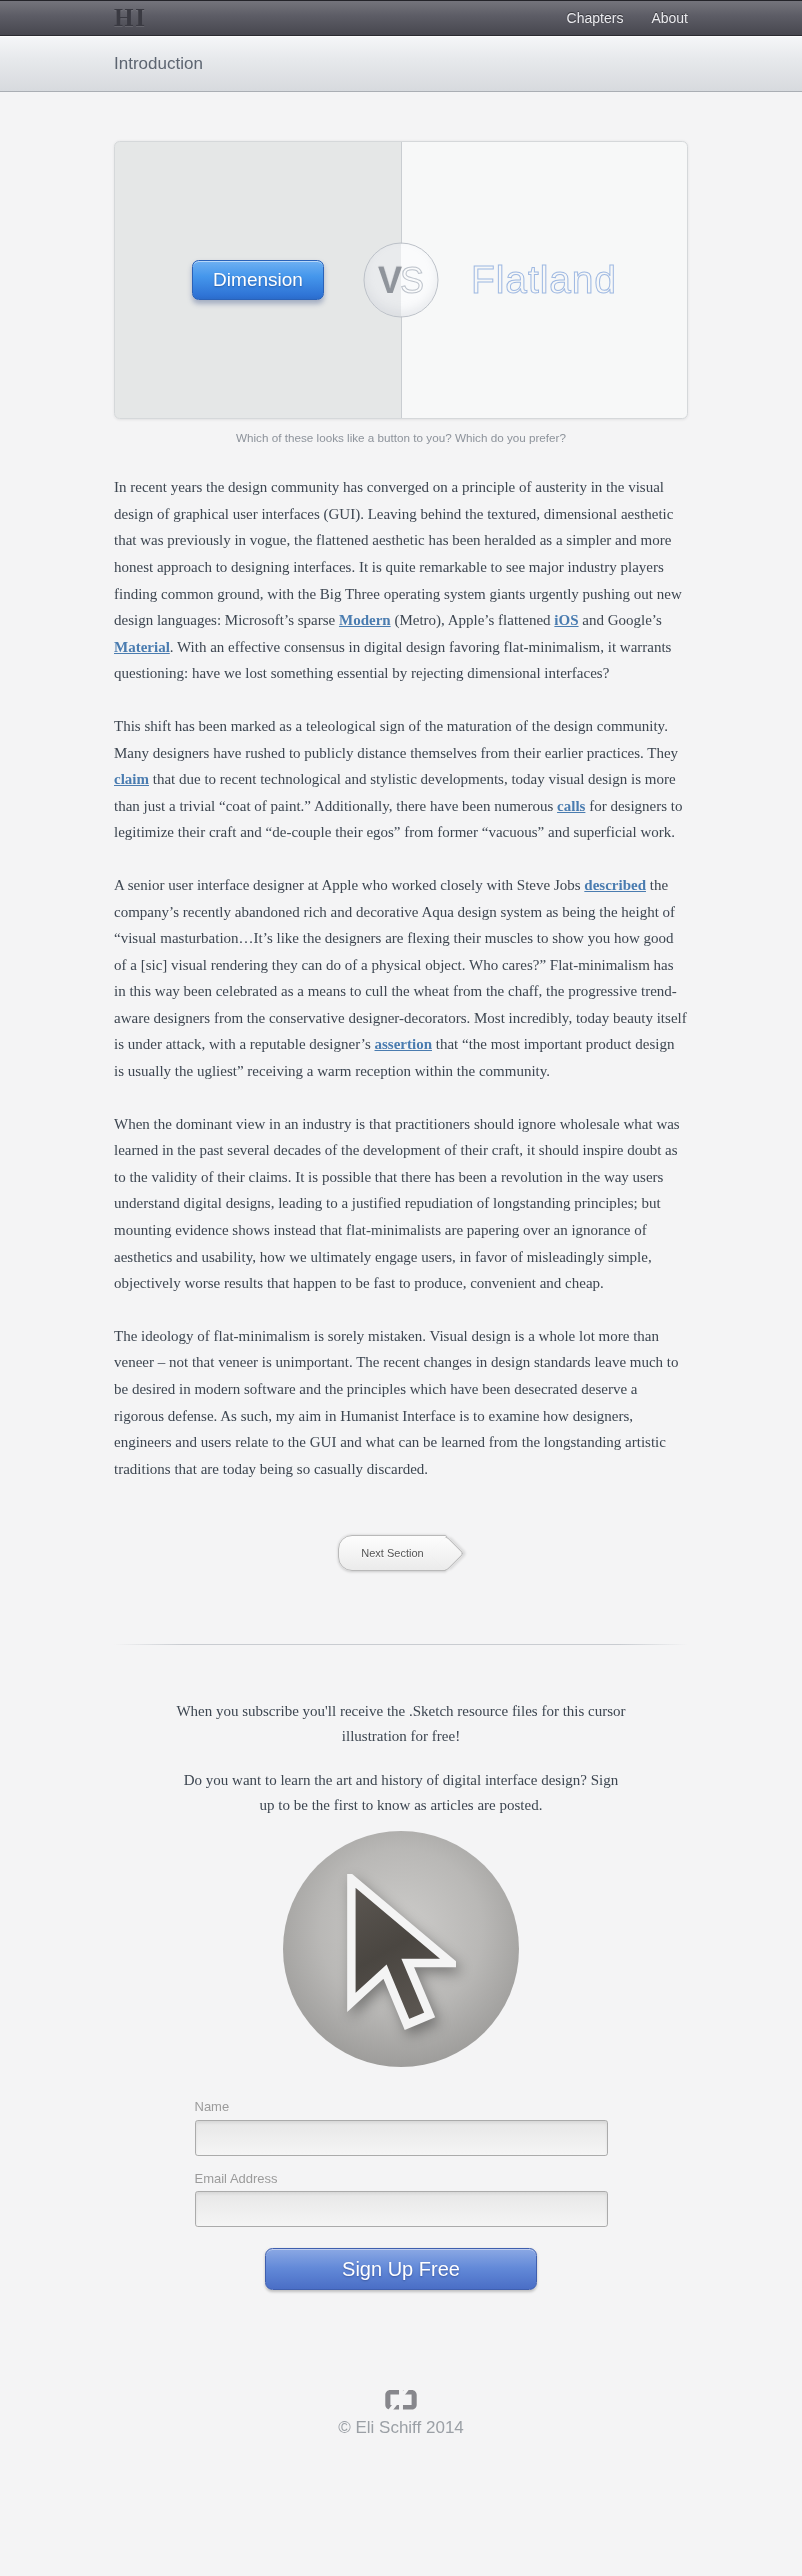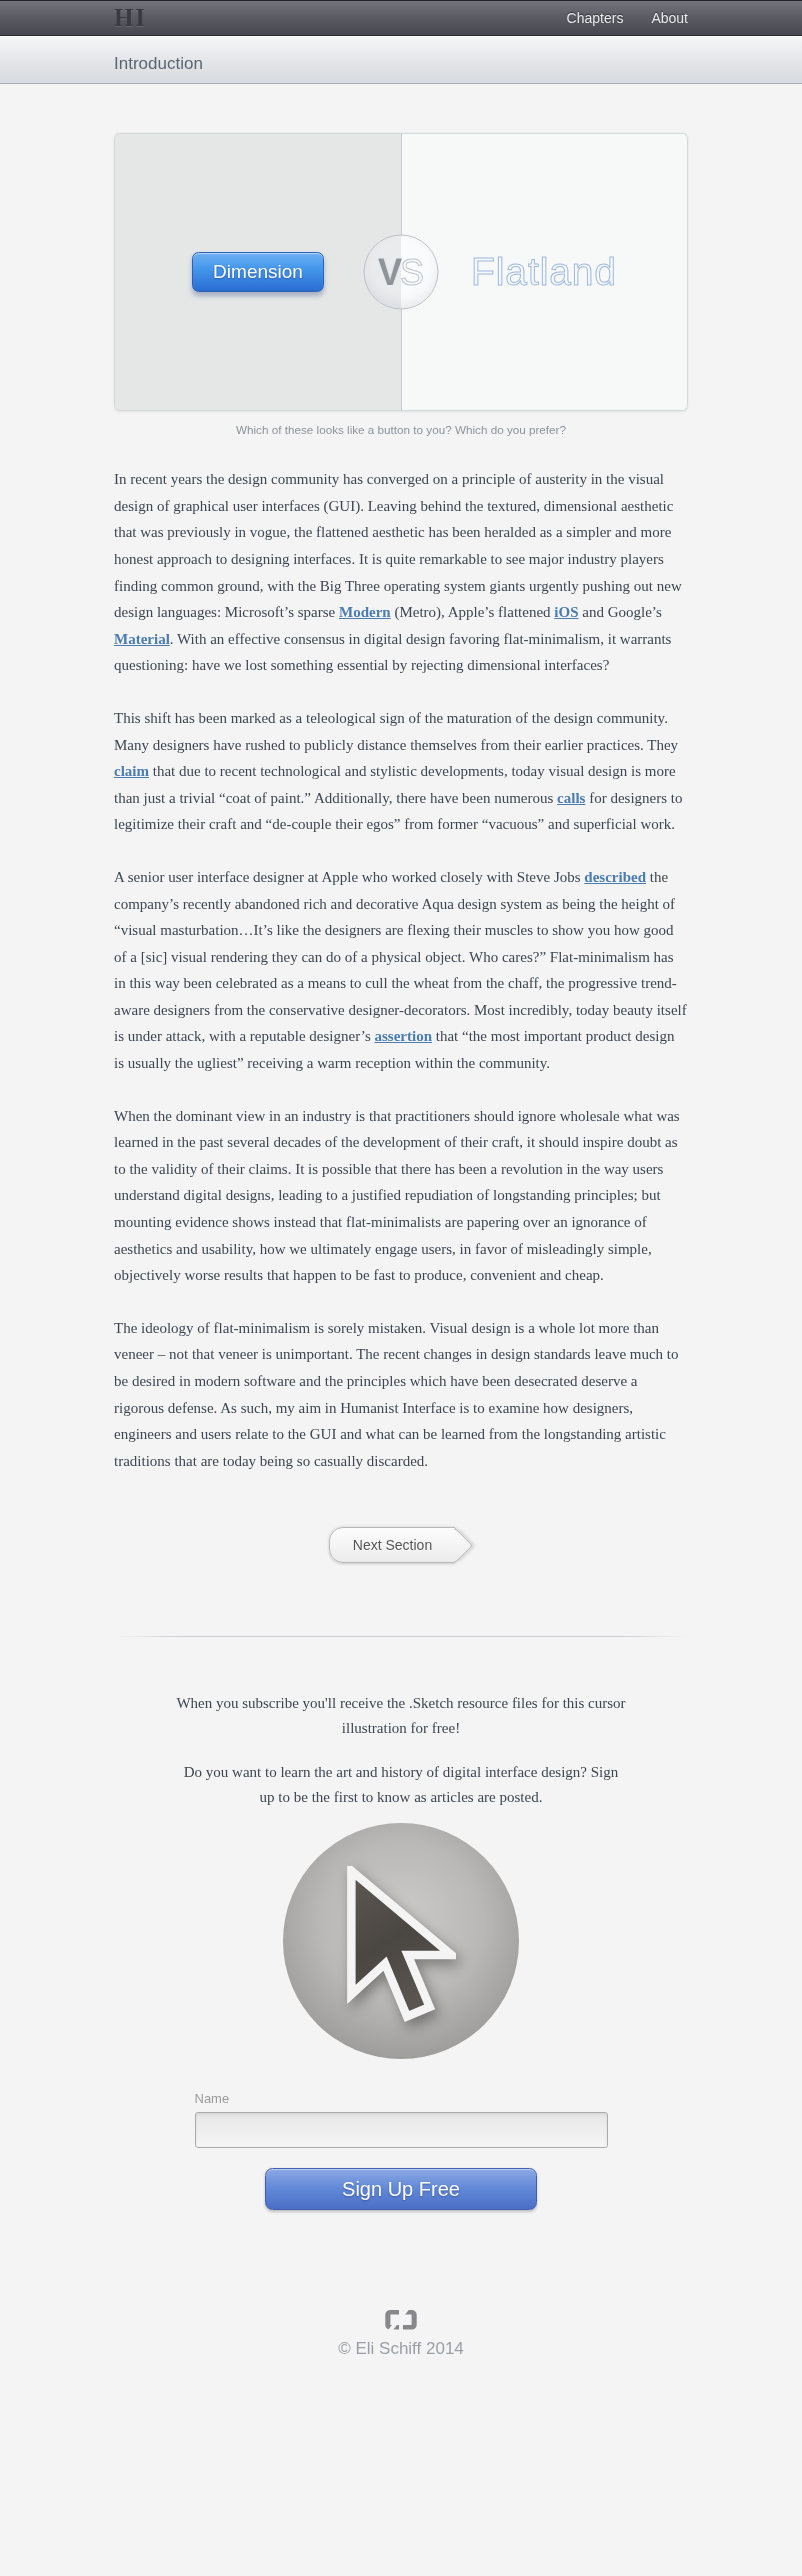--- a/index.html
+++ b/index.html
@@ -28,21 +28,21 @@
     cursor:pointer;
   }
   .nav { display:flex; gap:28px; }
   .nav a {
     font-size:14px; color:#ebebef; text-decoration:none;
     text-shadow:0 -0.9px 0.9px rgba(0,0,0,0.5);
   }
 
   
   .subheader {
-    height:48px;
+    height:56px;
     background:linear-gradient(#f5f6f8, #e7e9ec 40%, #d7dade);
     border-top:0.9px solid #fdfdfe;
     border-bottom:0.9px solid #aaaeb4;
   }
   .subheader h1 {
     font-size:17px; font-weight:400; color:#5d6571;
     line-height:54px;
   }
 
   
@@ -109,21 +109,21 @@
   
   .next-wrap { text-align:center; margin-top:53px; height:38px; }
   .next-btn {
     position:relative; display:inline-block;
     padding:0 22.5px; height:36px; line-height:35px;
     margin-right:17px;
     background:linear-gradient(#fdfdfd, #ebebeb);
     border:0.9px solid #b9b9b9;
     border-radius:14px 1.9px 1.9px 14px;
     box-shadow:0 0.9px 2.8px rgba(0,0,0,0.18);
-    font-size:14px; color:#555; text-decoration:none;
+    font-size:11px; color:#555; text-decoration:none;
     text-shadow:0 0.9px 0 #fff;
   }
   .next-btn .tip {
     position:absolute; right:-13px; top:4.2px;
     width:25px; height:25px;
     background:linear-gradient(135deg, #fdfdfd, #ebebeb);
     border-top:0.9px solid #b9b9b9; border-right:0.9px solid #b9b9b9;
     transform:rotate(45deg); border-radius:3.8px;
     box-shadow:1.9px -1.9px 2.8px rgba(0,0,0,0.12);
   }
@@ -241,20 +241,24 @@
       </defs>
       <path d="M0.6,0.6 L0.6,17.5 L5.2,13.3 L8.2,20.5 L11.3,19.2 L8.3,12.1 L14.3,12.1 Z" fill="url(#curfill)" stroke="#f4f4f4" stroke-width="1.15" stroke-linejoin="miter"></path>
     </svg>
   </div>
 
   <form class="signup-form">
     <div class="field-name">
       <label>Name</label>
       <input type="text" value="" style="">
     </div>
+    <div class="field-email">
+      <label>Email Address</label>
+      <input type="text" value="" style="">
+    </div>
     <button type="button" class="btn-signup">Sign Up Free</button>
   </form>
 
   <footer class="site-footer">
     <span class="es-logo">
       <svg width="34" height="21.6" viewBox="0 0 34 22">
         <path d="M15 1 H6 C3.2 1 1 3.2 1 6 v10 c0 2.8 2.2 5 5 5 h9 v-4.6 H6.2 V5.6 H15 Z" fill="#87878c"></path>
         <path d="M19 1 h9 c2.8 0 5 2.2 5 5 v10 c0 2.8 -2.2 5 -5 5 h-9 v-4.6 h8.8 V5.6 H19 Z" fill="#87878c"></path>
         <rect x="13" y="-3" width="4" height="30" fill="#f4f4f5" transform="rotate(38 17 11)"></rect>
       </svg>

